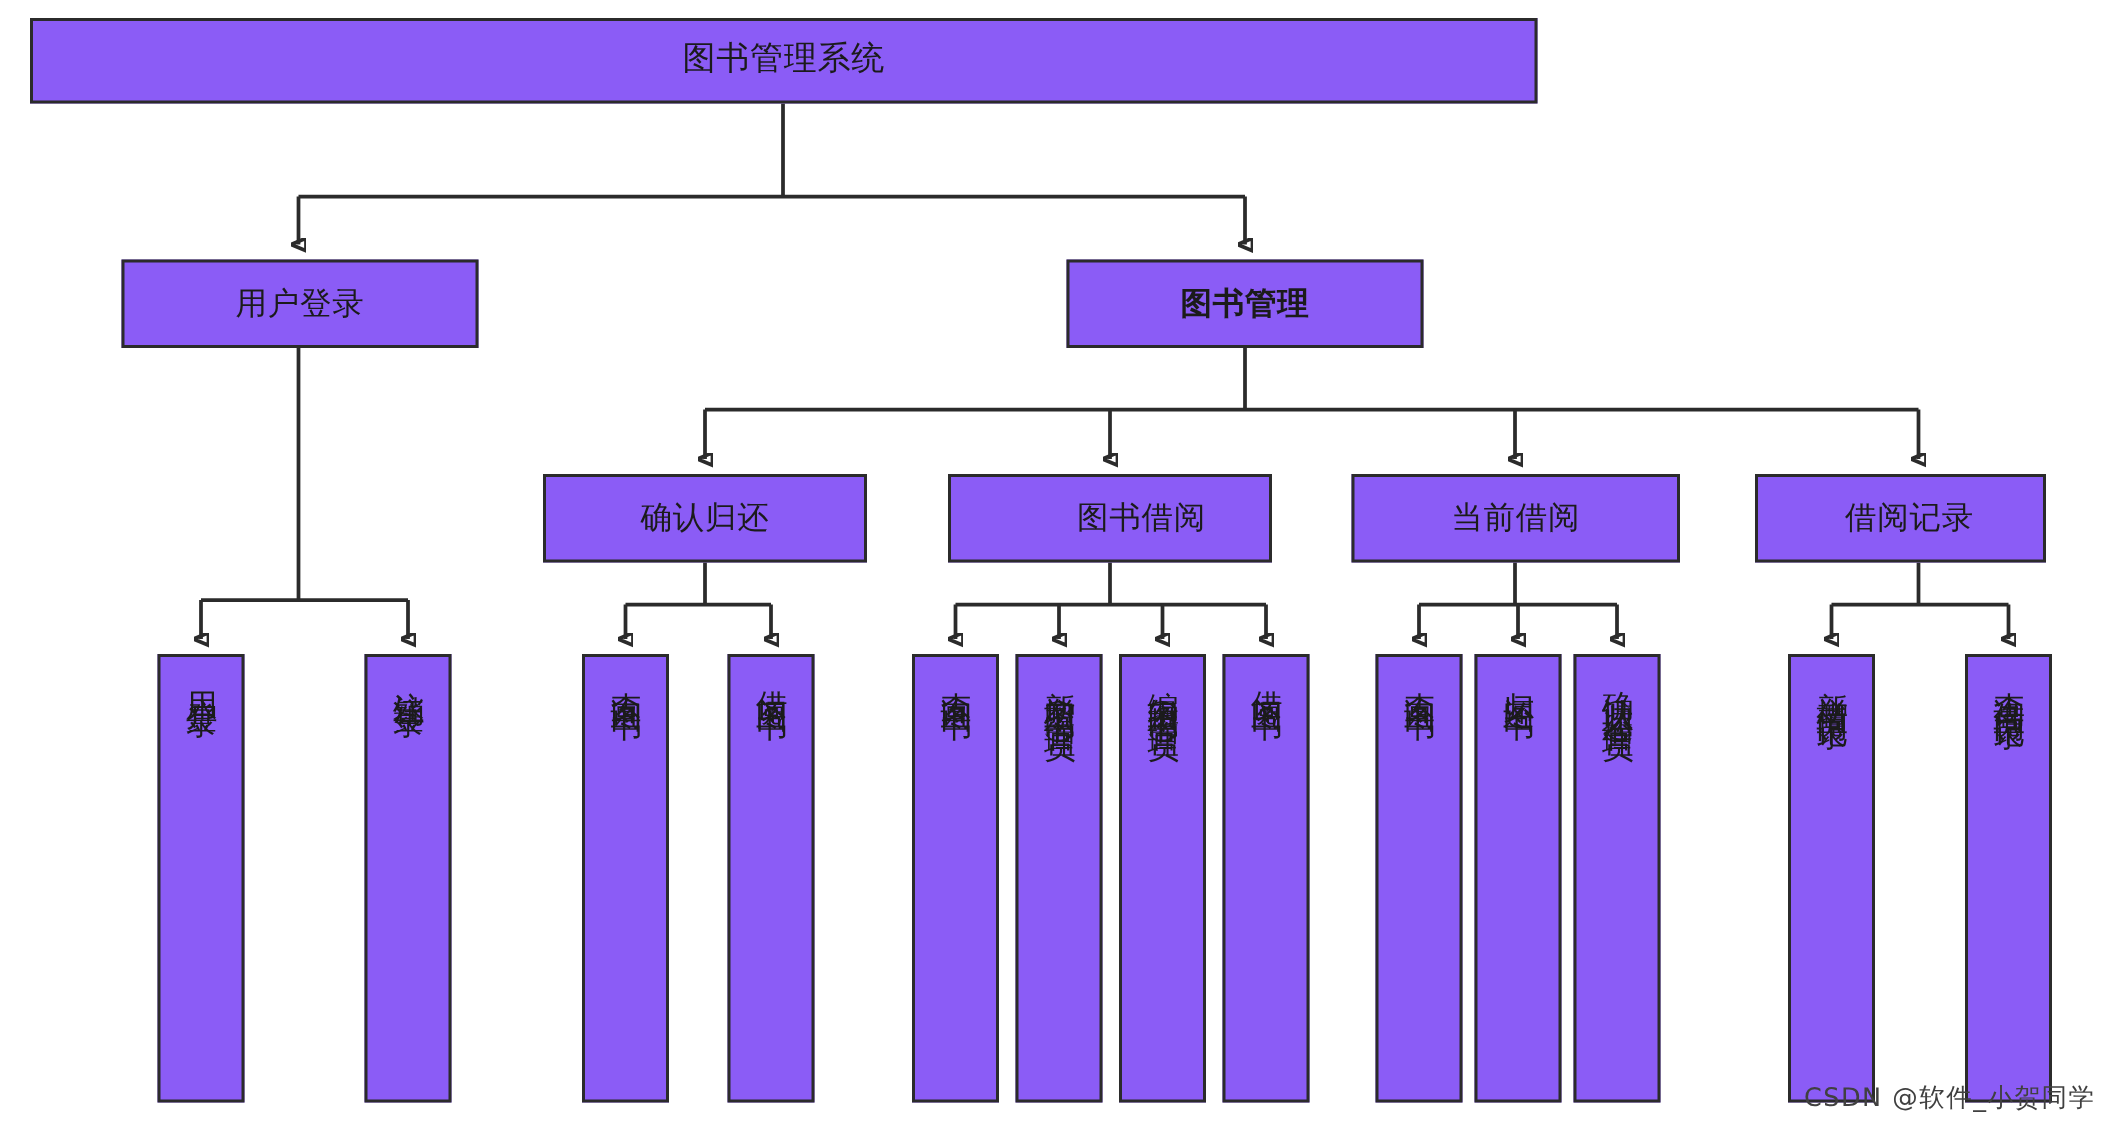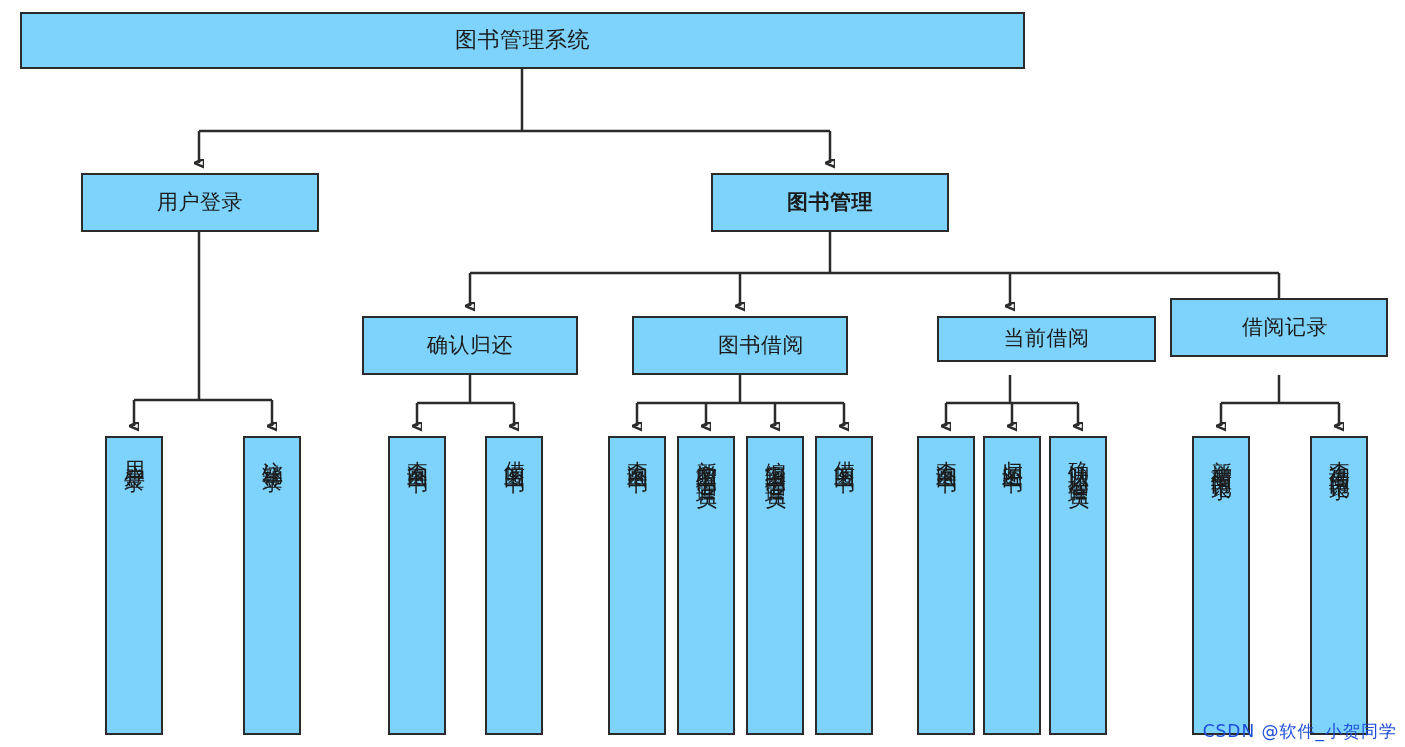--- a/index.html
+++ b/index.html
@@ -11,21 +11,21 @@
     position:relative;
     width:1405px;
     height:747px;
     background:#ffffff;
     overflow:hidden;
   }
   .node{
     position:absolute;
     box-sizing:border-box;
     border:2.5px solid #2b2b2b;
-    background:#7dd3fc;
+    background:#8b5cf6;
     display:flex;
     align-items:center;
     justify-content:center;
     line-height:1.12;
   }
   .node .lbl{
     display:block;
     text-align:center;
     white-space:pre-line;
   }
@@ -59,21 +59,21 @@
   svg#wires path, svg#wires line{
     stroke:#2b2b2b;
     stroke-width:2.5;
     fill:none;
   }
   .watermark{
     position:absolute;
     right:8px;
     bottom:4px;
     font-size:17px;
-    color:#1d4ed8;
+    color:#404040;
     letter-spacing:1px;
     user-select:none;
     white-space:nowrap;
   }
 </style>
 </head>
 <body>
 
 <div id="canvas">
 
@@ -138,25 +138,25 @@
   </div>
 
   <div class="node h" style="left:362px; top:316px; width:216px; height:59px;">
     <span class="lbl">确认归还</span>
   </div>
 
   <div class="node h" style="left:632px; top:316px; width:216px; height:59px;padding-left:42px;">
     <span class="lbl">图书借阅</span>
   </div>
 
-  <div class="node h" style="left:901px; top:316px; width:219px; height:46px;margin-left:36px;">
+  <div class="node h" style="left:901px; top:316px; width:219px; height:59px;">
     <span class="lbl">当前借阅</span>
   </div>
 
-  <div class="node h" style="left:1170px; top:298px; width:218px; height:59px;padding-left:12px;">
+  <div class="node h" style="left:1170px; top:316px; width:194px; height:59px;padding-left:12px;">
     <span class="lbl">借阅记录</span>
   </div>
 
   <div class="node v" style="left:105px; top:436px; width:58px; height:299px;">
     <span class="lbl">用户登录</span>
   </div>
 
   <div class="node v" style="left:243px; top:436px; width:58px; height:299px;">
     <span class="lbl">注销登录</span>
   </div>

